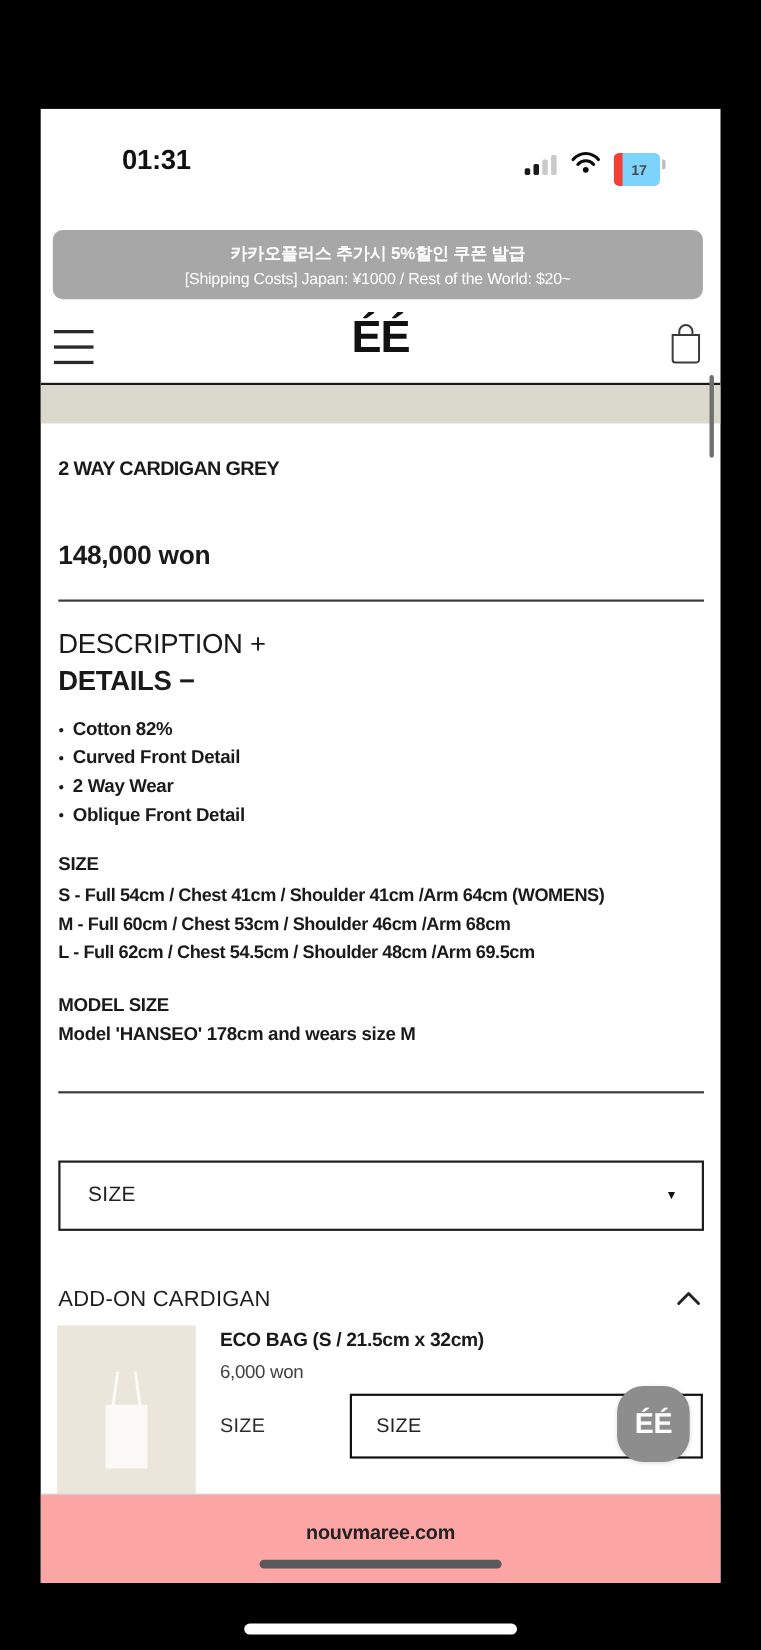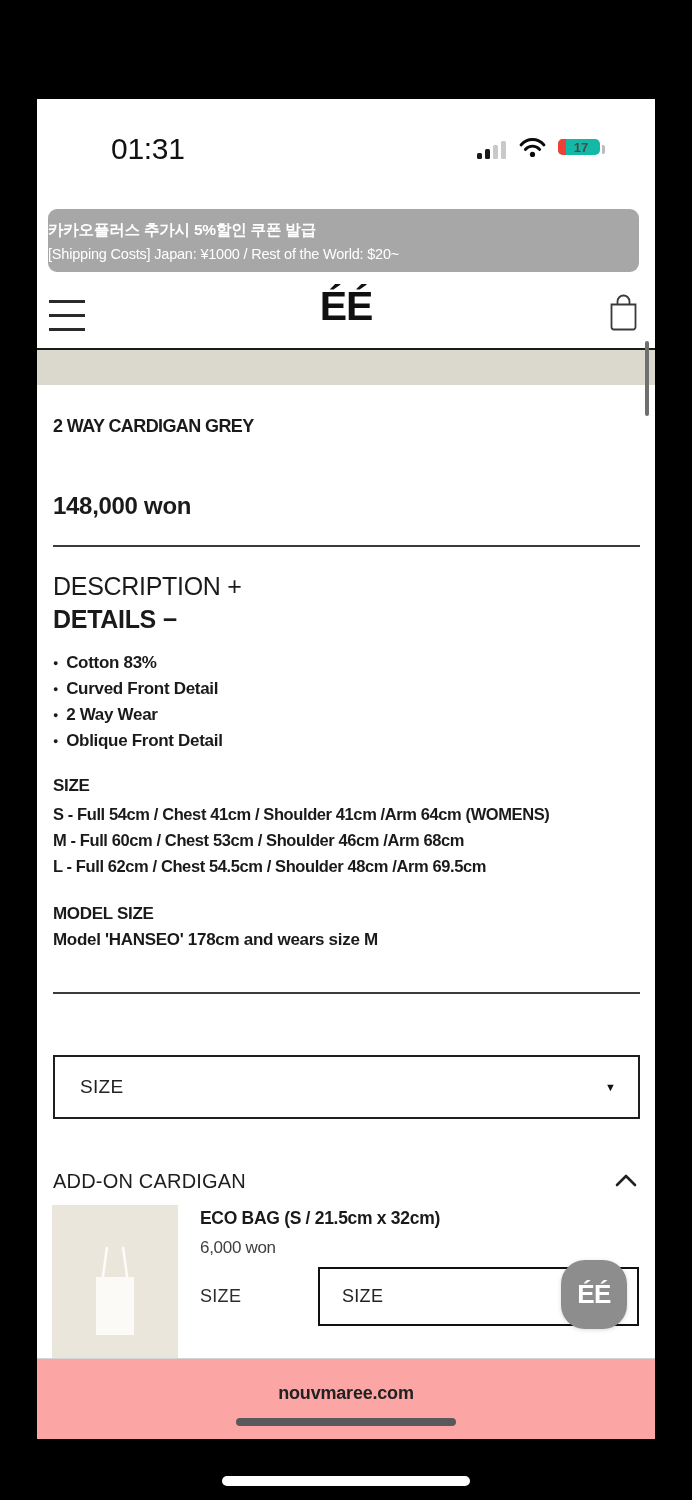--- a/index.html
+++ b/index.html
@@ -2,35 +2,35 @@
 <html><head>
 <meta charset="utf-8">
 <style>
   * { margin:0; padding:0; box-sizing:border-box; }
   html,body { background:#000; }
   body { font-family:"Liberation Sans", sans-serif; }
   .screen { position:relative; width:692px; height:1500px; background:#000; overflow:hidden; }
   .device { position:absolute; left:37px; top:99px; width:618px; height:1340px; background:#fff; overflow:hidden; }
 
   
-  .status-time { position:absolute; left:74px; top:33px; font-size:30px; font-weight:400; color:#111; letter-spacing:-0.3px; }
+  .status-time { position:absolute; left:74px; top:33px; font-size:25px; font-weight:700; color:#111; letter-spacing:-0.3px; }
   .signal-icon { position:absolute; left:440px; top:42px; width:30px; height:18px; }
   .signal-icon i { position:absolute; bottom:0; width:5px; border-radius:1.5px; background:#1a1a1a; }
   .signal-icon i:nth-child(1){ left:0;  height:6px; }
   .signal-icon i:nth-child(2){ left:8px; height:10px; }
   .signal-icon i:nth-child(3){ left:16px; height:14px; background:#c9c9c9; }
   .signal-icon i:nth-child(4){ left:24px; height:18px; background:#c9c9c9; }
   .wifi-icon { position:absolute; left:482px; top:39px; }
-  .battery { position:absolute; left:521px; top:40px; width:42px; height:16px; border-radius:5px; background:#14b8a6; overflow:hidden;text-align:right; }
+  .battery { position:absolute; left:521px; top:40px; width:42px; height:30px; border-radius:5px; background:#7dd3fc; overflow:hidden;text-align:right; }
   .battery-fill { position:absolute; left:0; top:0; width:8px; height:100%; background:#f24134; }
   .battery-num { position:absolute; left:0; top:0; width:100%; height:100%; display:flex; align-items:center; justify-content:center; font-size:13px; font-weight:700; color:#4a4a4a; padding-left:4px; }
   .battery-nub { position:absolute; left:565px; top:46px; width:3px; height:9px; border-radius:0 2px 2px 0; background:#bcbcbc; }
 
   
-  .banner { position:absolute; left:11px; top:110px; width:591px; height:63px; background:#a7a7a7; border-radius:9px; color:#fff; padding-top:11px; }
+  .banner { position:absolute; left:11px; top:110px; width:591px; height:63px; background:#a7a7a7; border-radius:9px; color:#fff; text-align:center; padding-top:11px; }
   .banner-line1 { font-size:15.5px; font-weight:600; letter-spacing:-0.2px; }
   .banner-line2 { font-size:14.5px; font-weight:400; margin-top:5px; letter-spacing:-0.2px; }
 
   
   .hamburger { position:absolute; left:12px; top:201px; width:36px; height:31px; cursor:pointer; }
   .hamburger i { position:absolute; left:0; width:36px; height:2.5px; background:#2a2a2a; }
   .hamburger i:nth-child(1){ top:0; } .hamburger i:nth-child(2){ top:14px; } .hamburger i:nth-child(3){ top:28px; }
   .logo { position:absolute; left:0; top:184px; width:100%; text-align:center; font-size:41px; font-weight:700; letter-spacing:-1px; color:#111; }
   .bag-icon { position:absolute; left:570px; top:193px; }
   .header-border { position:absolute; left:0; top:249px; width:100%; height:2px; background:#1b1b1b; }
@@ -125,21 +125,21 @@
     <div class="scrollbar-thumb"></div>
 
     <div class="txt title">2 WAY CARDIGAN GREY</div>
     <div class="txt price">148,000 won</div>
     <div class="divider divider1"></div>
 
     <div class="txt desc-toggle">DESCRIPTION +</div>
     <div class="txt details-toggle">DETAILS −</div>
 
     <div class="bullets">
-      <div class="bullet-item">Cotton 83%</div>
+      <div class="bullet-item">Cotton 82%</div>
       <div class="bullet-item">Curved Front Detail</div>
       <div class="bullet-item">2 Way Wear</div>
       <div class="bullet-item">Oblique Front Detail</div>
     </div>
 
     <div class="txt size-heading">SIZE</div>
     <div class="size-lines">
       <div class="size-line">S - Full 54cm / Chest 41cm / Shoulder 41cm /Arm 64cm (WOMENS)</div>
       <div class="size-line">M - Full 60cm / Chest 53cm / Shoulder 46cm /Arm 68cm</div>
       <div class="size-line">L - Full 62cm / Chest 54.5cm / Shoulder 48cm /Arm 69.5cm</div>

